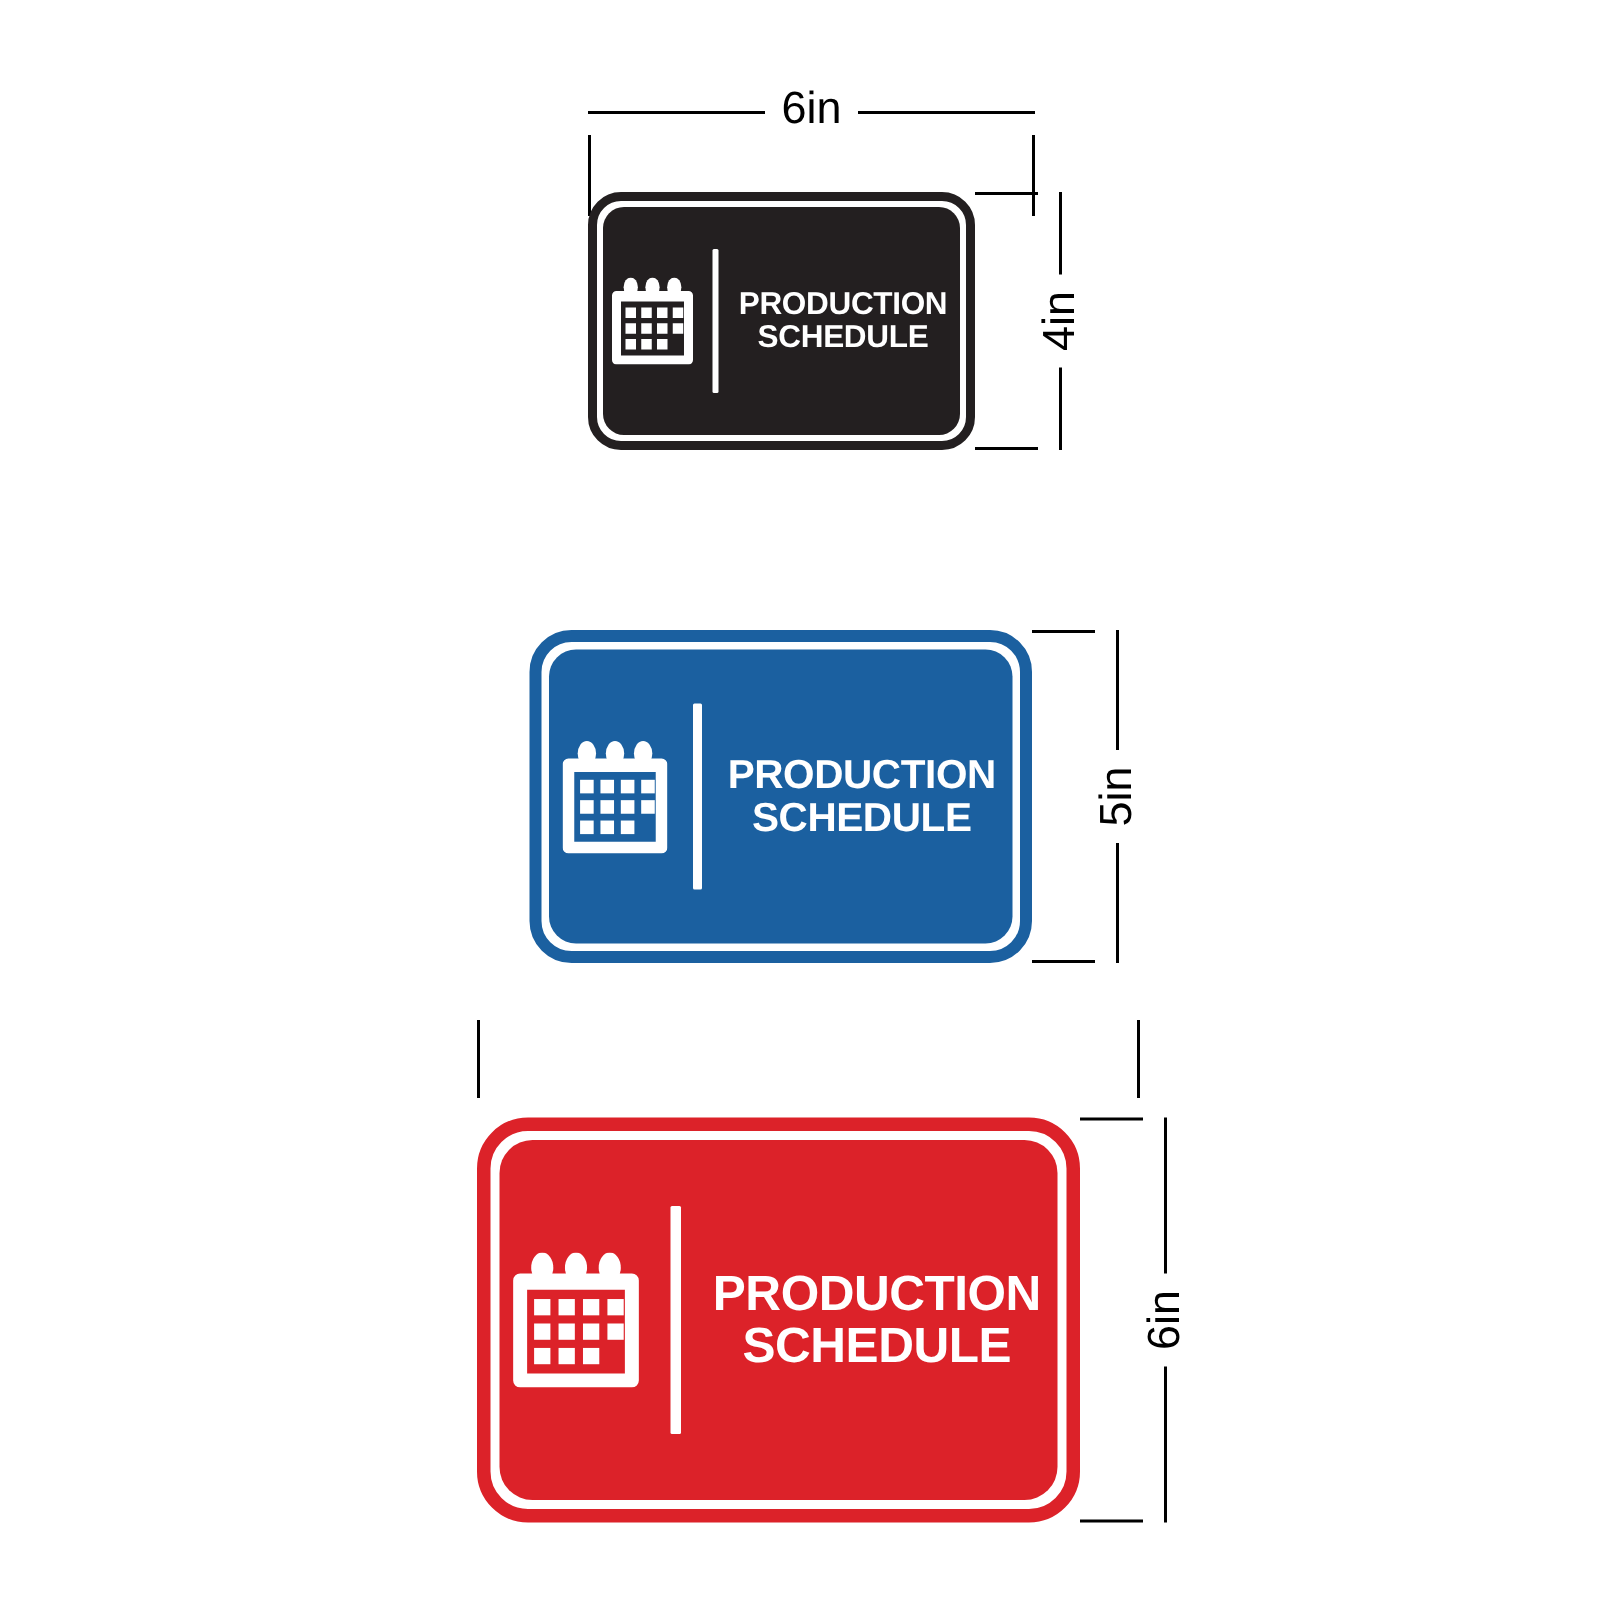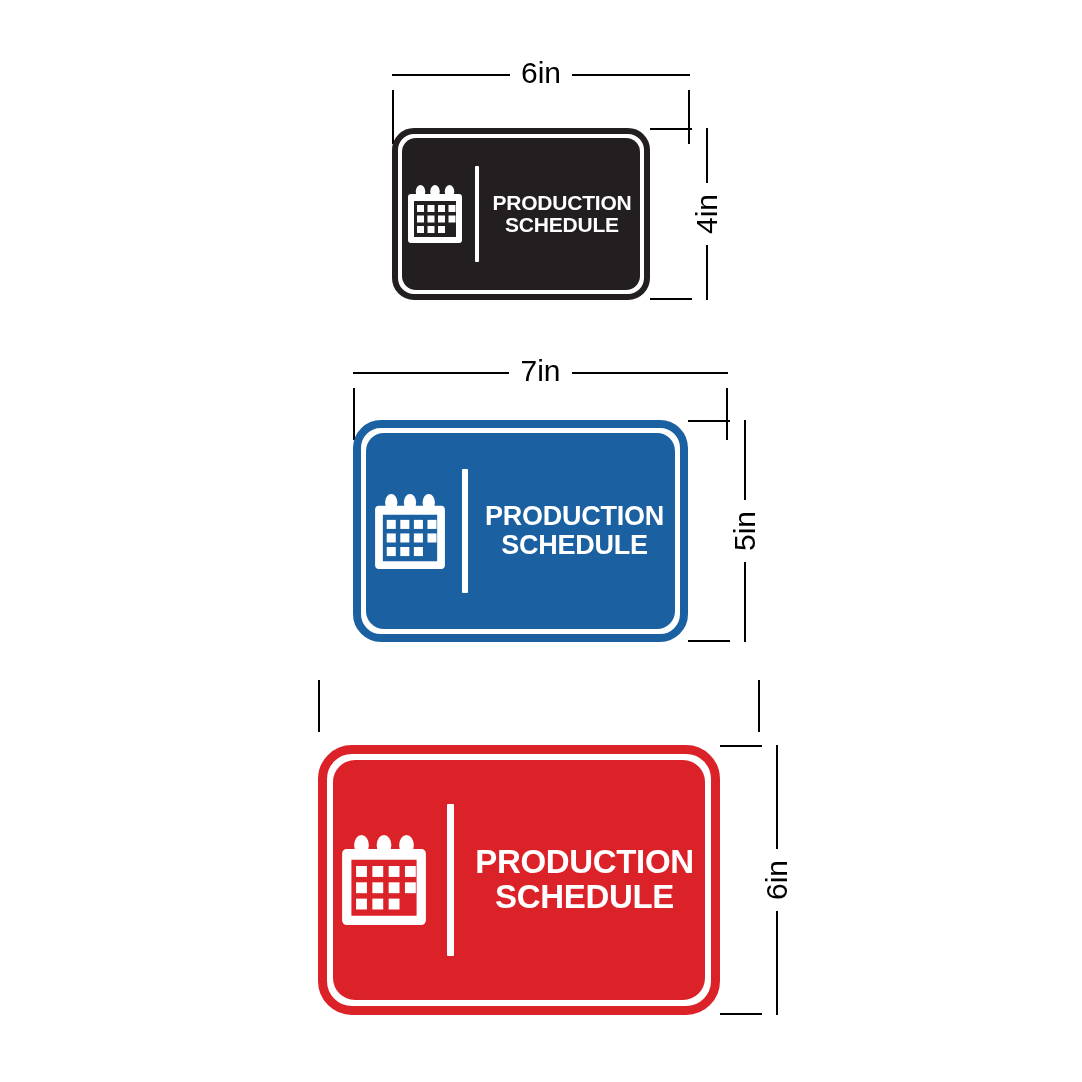--- a/index.html
+++ b/index.html
@@ -213,31 +213,20 @@
           <div class="sign-text" style="font-size:21px;">
             <span class="l1">PRODUCTION</span>
             <span class="l2">SCHEDULE</span>
           </div>
 
         </div>
       </div>
     </div>
   </div>
 
-  <div class="dim-h" style="left:353px; top:358px; width:375px;">
-    <div class="dim-h-bar">
-      <div class="dim-h-line"></div>
-      <div class="dim-h-label">7in</div>
-      <div class="dim-h-line"></div>
-    </div>
-    <div class="dim-h-legs" style="height:52px;">
-      <div class="leg left" style="height:52px;"></div>
-      <div class="leg right" style="height:52px;"></div>
-    </div>
-  </div>
 
   <div class="dim-v" style="left:688px; top:420px; height:222px;">
     <div class="dim-v-legs" style="width:42px;">
       <div class="leg top" style="width:42px;"></div>
       <div class="leg bottom" style="width:42px;"></div>
     </div>
     <div class="dim-v-bar">
       <div class="dim-v-line"></div>
       <div class="dim-v-label">5in</div>
       <div class="dim-v-line"></div>

